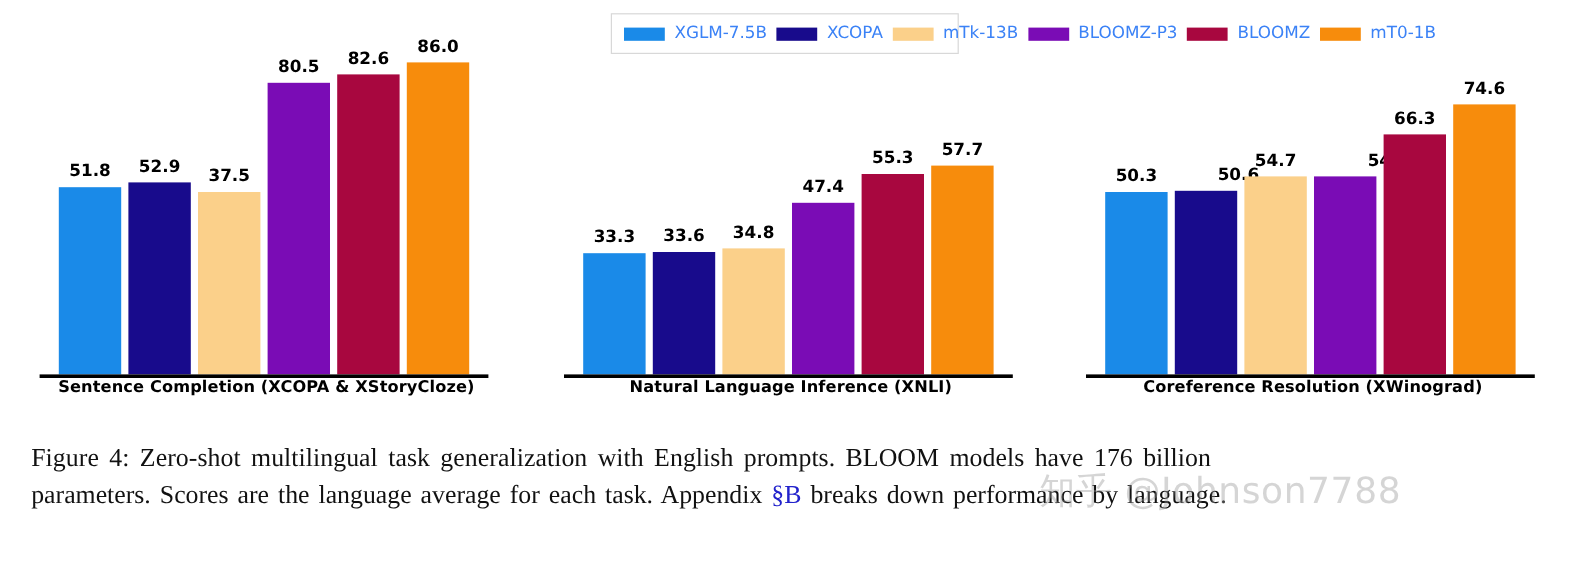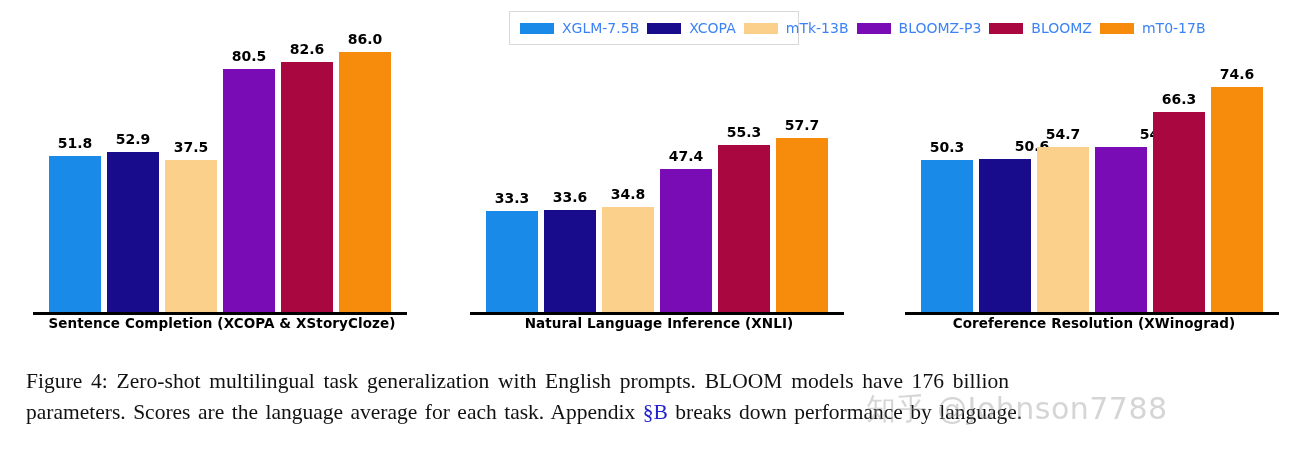--- a/index.html
+++ b/index.html
@@ -293,21 +293,21 @@
       <div class="legend-item">
         <span class="legend-swatch" style="background: rgb(122, 12, 181);"></span>
         <span class="legend-label">BLOOMZ-P3</span>
       </div>
       <div class="legend-item">
         <span class="legend-swatch" style="background: rgb(168, 7, 63);"></span>
         <span class="legend-label">BLOOMZ</span>
       </div>
       <div class="legend-item">
         <span class="legend-swatch" style="background: rgb(247, 140, 12);"></span>
-        <span class="legend-label">mT0-17B</span>
+        <span class="legend-label">mT0-1B</span>
       </div>
     </div>
 
   <div id="caption">
     <span class="cap-line cap-line-1">Figure 4:  Zero-shot multilingual task generalization with English prompts.  BLOOM models have 176 billion</span>
     <span class="cap-line cap-line-2"><span>parameters. Scores are the language average for each task. Appendix </span><span class="sec-ref">§B</span><span> breaks down performance by language.</span></span>
   </div>
 
   <div id="watermark">知乎 @Johnson7788</div>
 

